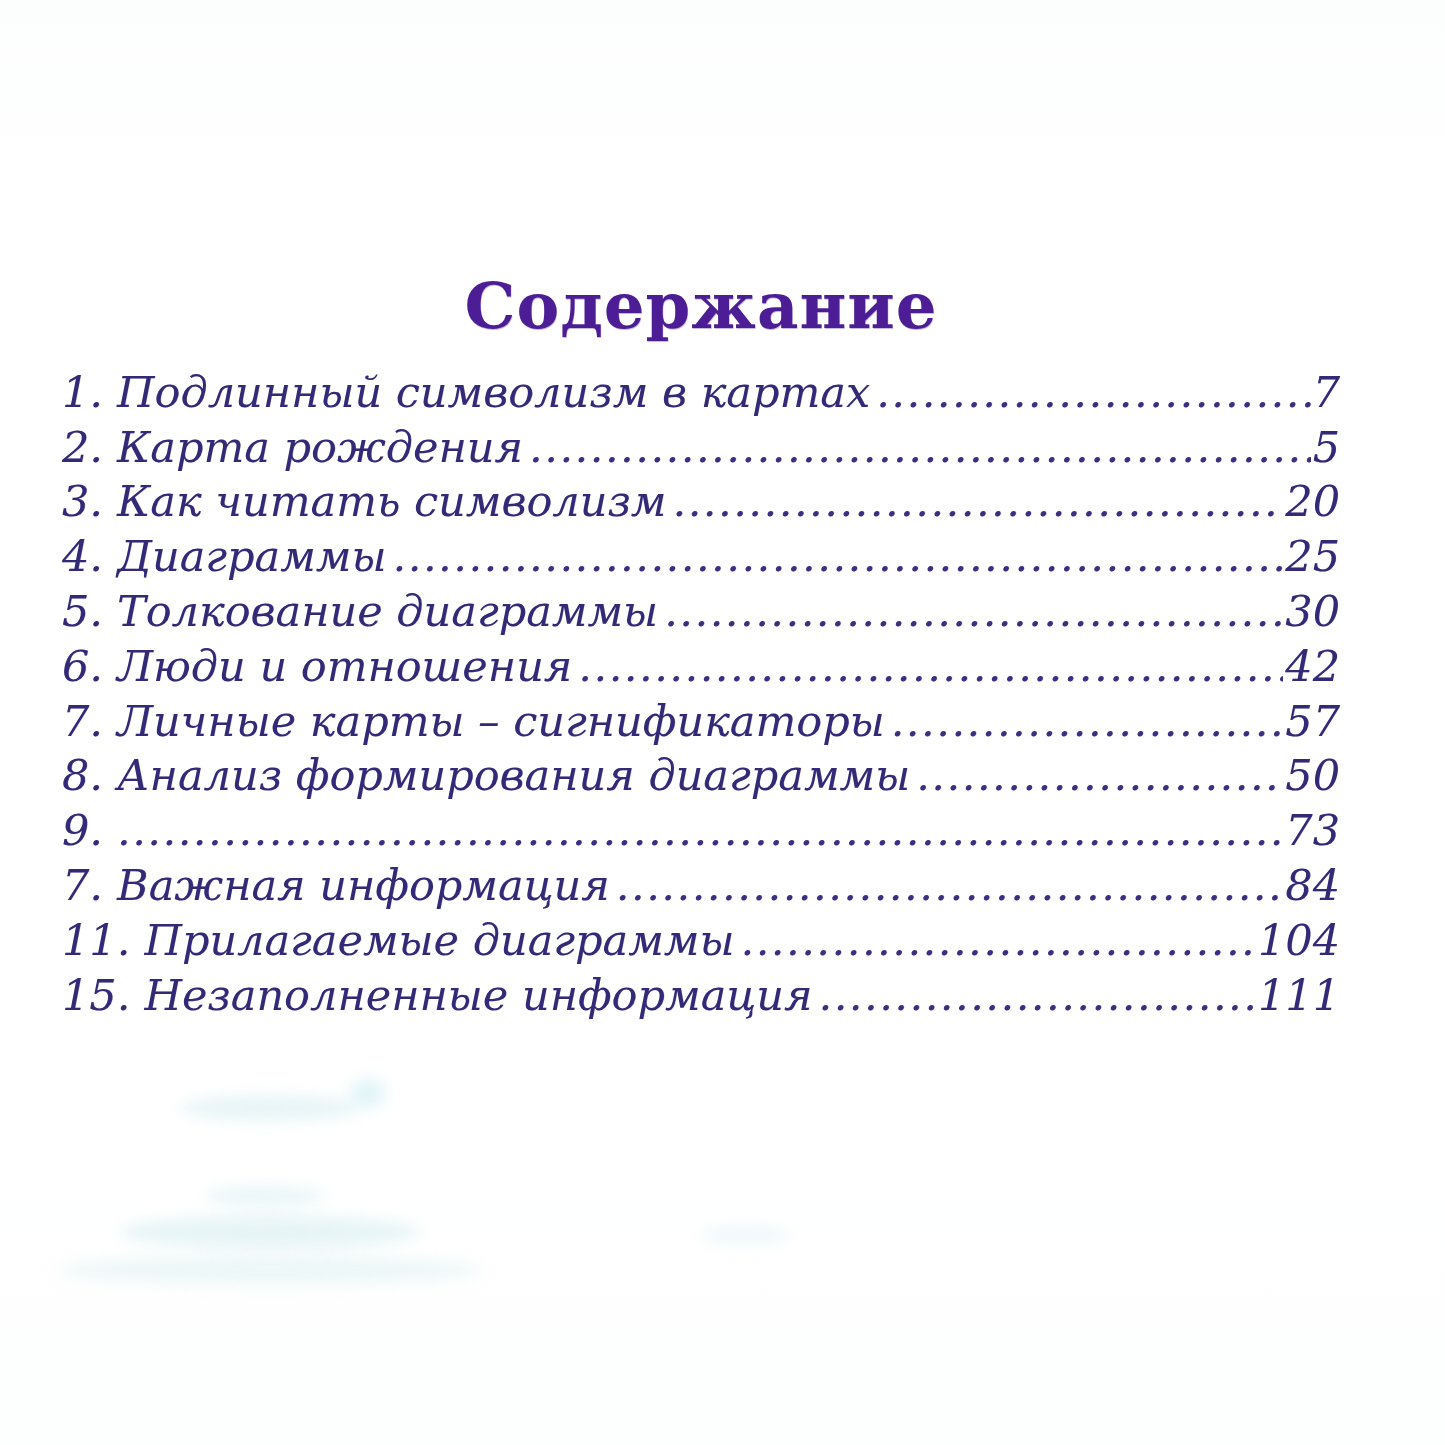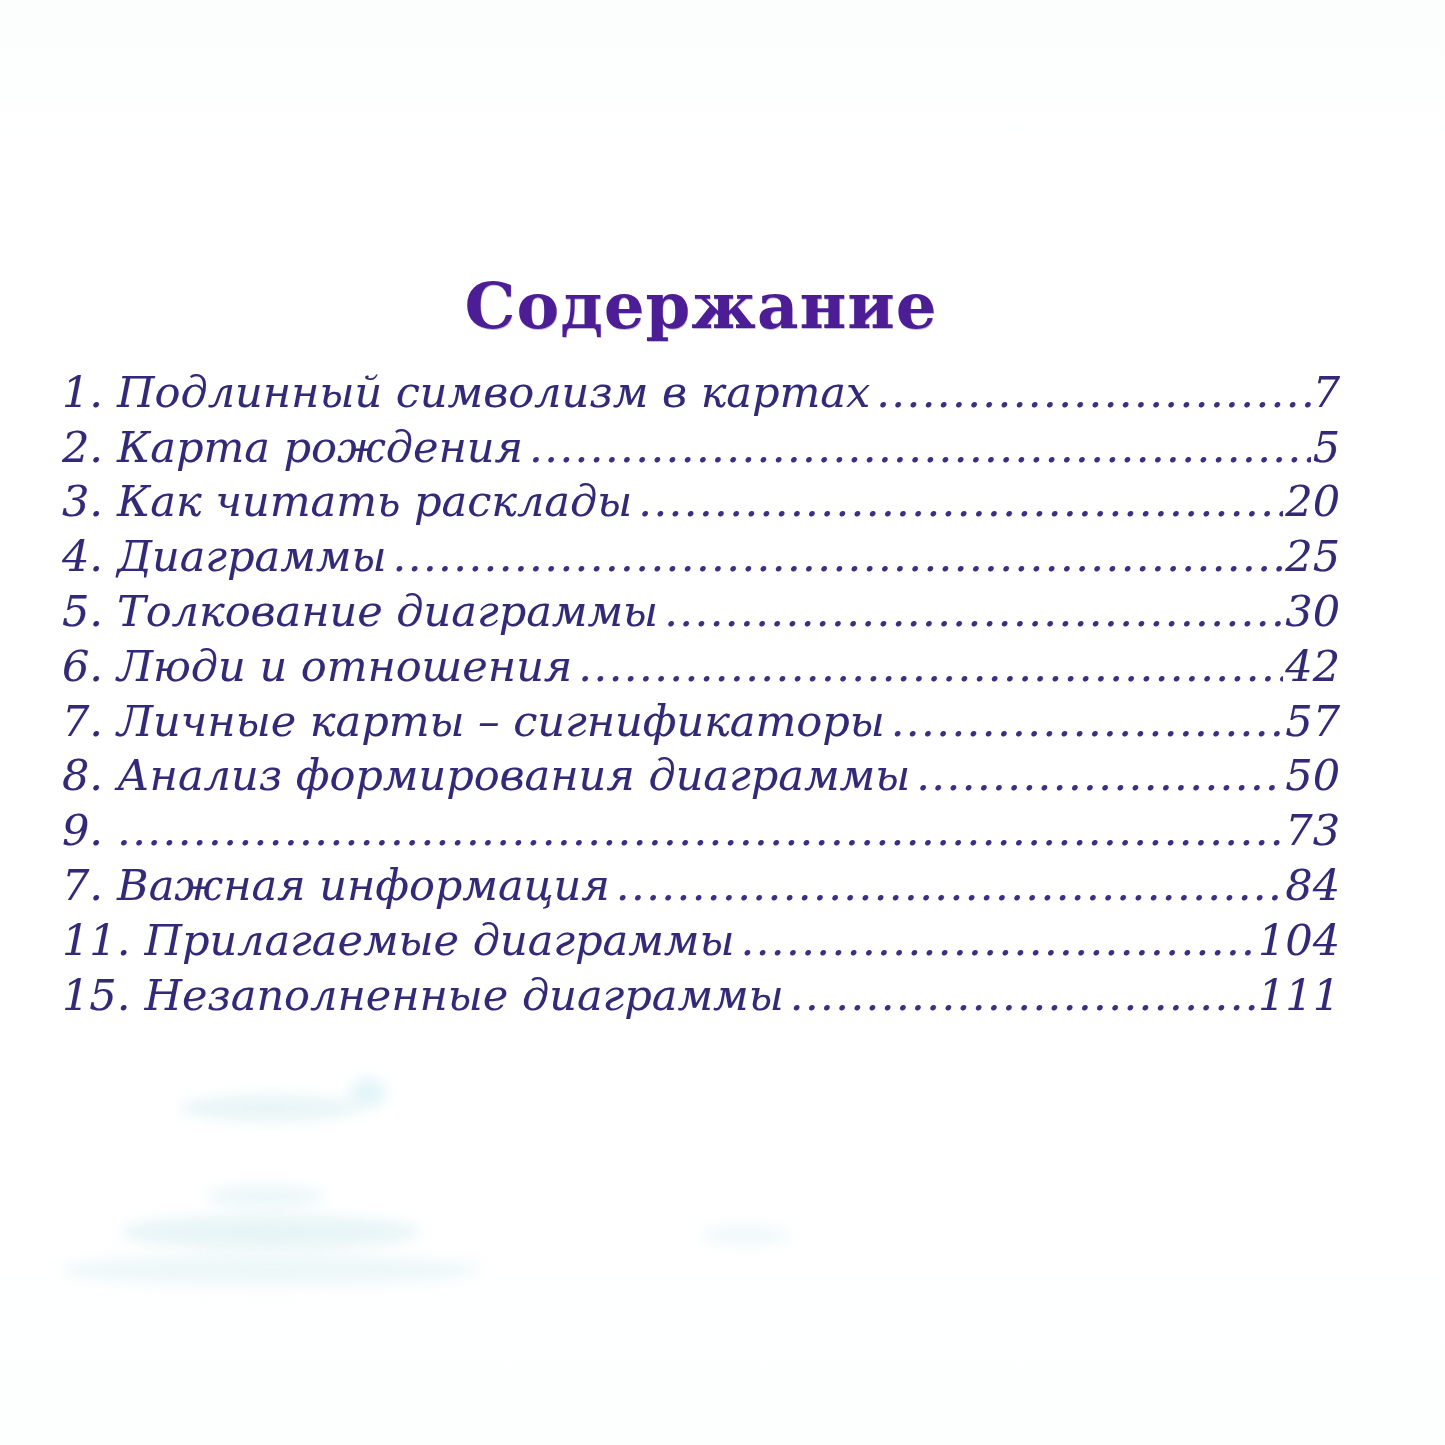--- a/index.html
+++ b/index.html
@@ -95,21 +95,21 @@
 
     <div class="toc-row">
       <span class="toc-num">2.</span>
         <span class="toc-label">Карта рождения</span>
         <span class="leader"></span>
         <span class="toc-page">5</span>
     </div>
 
     <div class="toc-row">
       <span class="toc-num">3.</span>
-        <span class="toc-label">Как читать расклады</span>
+        <span class="toc-label">Как читать символизм</span>
         <span class="leader"></span>
         <span class="toc-page">20</span>
     </div>
 
     <div class="toc-row">
       <span class="toc-num">4.</span>
         <span class="toc-label">Диаграммы</span>
         <span class="leader"></span>
         <span class="toc-page">25</span>
     </div>
@@ -157,21 +157,21 @@
 
     <div class="toc-row">
       <span class="toc-num">11.</span>
         <span class="toc-label">Прилагаемые диаграммы</span>
         <span class="leader"></span>
         <span class="toc-page">104</span>
     </div>
 
     <div class="toc-row">
       <span class="toc-num">15.</span>
-        <span class="toc-label">Незаполненные диаграммы</span>
+        <span class="toc-label">Незаполненные информация</span>
         <span class="leader"></span>
         <span class="toc-page">111</span>
     </div>
 
   </div>
 
   <div class="smudge s1"></div>
   <div class="smudge s2"></div>
   <div class="smudge s3"></div>
   <div class="smudge s4"></div>

